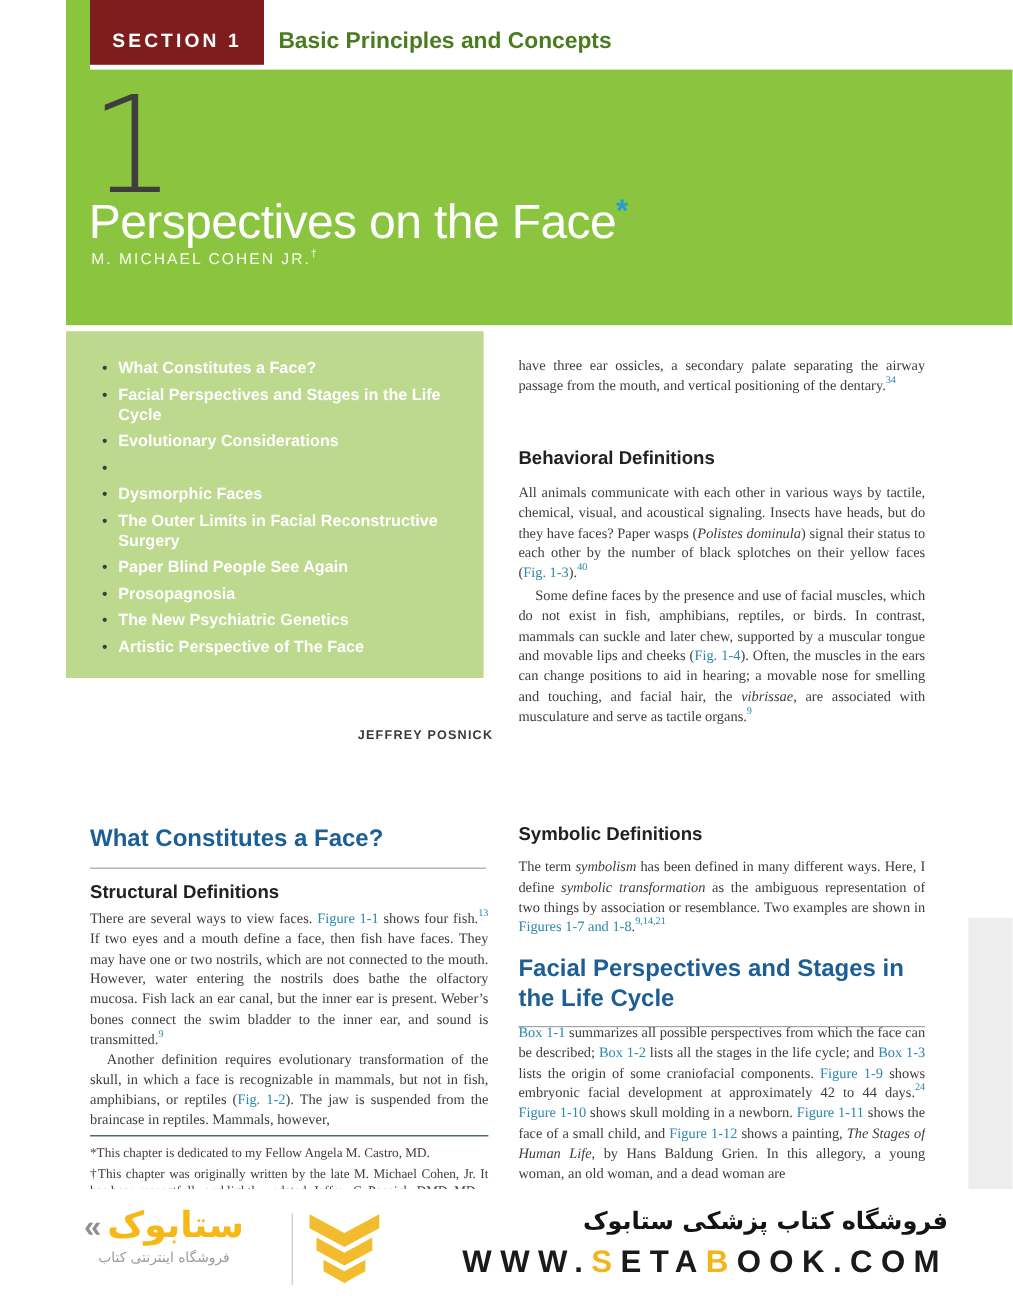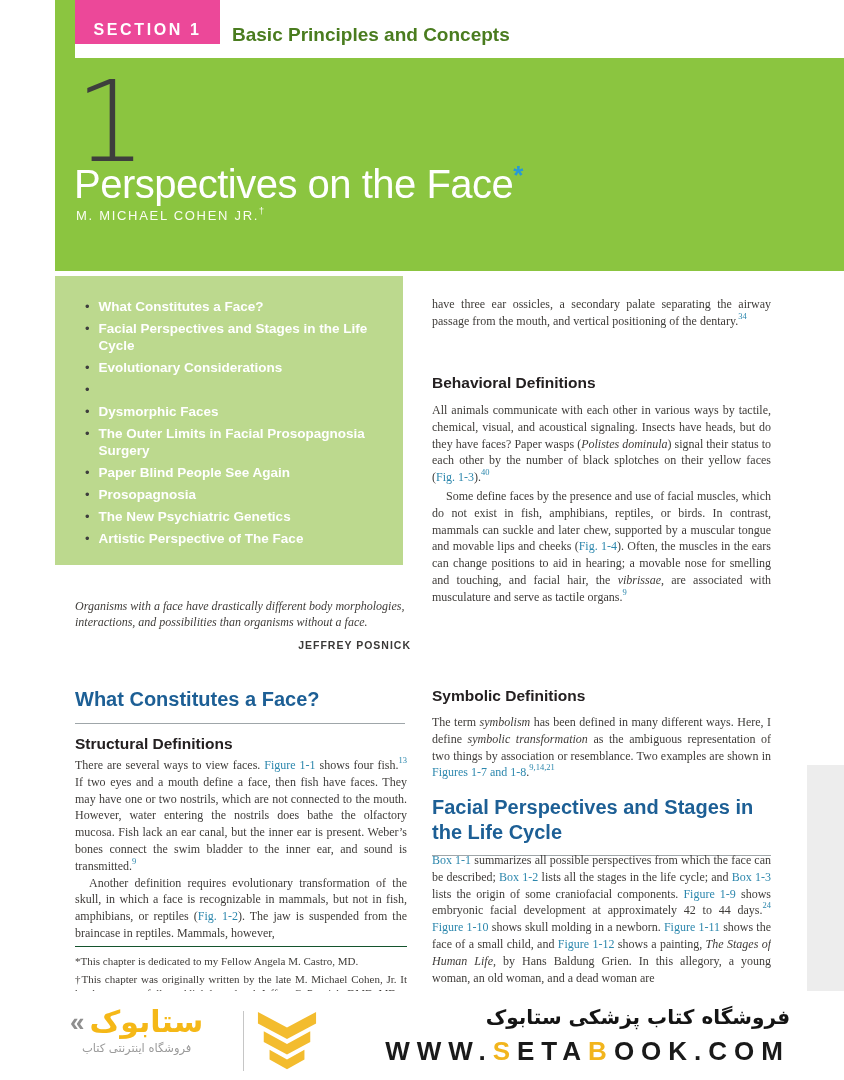--- a/index.html
+++ b/index.html
@@ -4,21 +4,21 @@
 <style>
   * { margin:0; padding:0; box-sizing:border-box; }
   html,body { background:#fff; }
   .page { position:relative; width:844px; height:1080px; background:#fff;
           font-family:"Liberation Sans", sans-serif; overflow:hidden; }
   .clip { position:absolute; left:0; top:0; width:844px; height:991px; overflow:hidden; }
   .abs { position:absolute; }
 
   
   .left-strip { left:55px; top:0; width:20px; height:59px; background:#8BC540; }
-  .section-box { left:75px; top:0; width:145px; height:44px; background:#ec4899;
+  .section-box { left:75px; top:0; width:145px; height:54px; background:#7f1d1d;
                  display:flex; align-items:center; justify-content:center; padding-top:16px; }
   .section-box span { color:#fff; font-weight:700; font-size:16px; letter-spacing:2.6px; }
   .section-title { left:232px; top:24px; color:#4A7C1F; font-weight:700; font-size:19px; }
   .band { left:55px; top:58px; width:789px; height:213px; background:#8BC540; }
   .chap-num { position:absolute; left:20px; top:8px; font-size:112px; font-weight:200;
               line-height:1; color:#3E3E3D; font-family:"DejaVu Sans", sans-serif; }
   .chap-title { position:absolute; left:19px; top:102px; font-size:40px; font-weight:400;
                 color:#fff; letter-spacing:-0.5px; }
   .run-ast { color:#2699D6; font-size:26px; vertical-align:14px; font-weight:700; }
   .chap-author { position:absolute; left:21px; top:148px; color:#FBFDF3; font-weight:400;
@@ -119,21 +119,21 @@
         </li>
           <li>
           <span class="toc-bullet">•</span>
         </li>
           <li>
           <span class="toc-bullet">•</span>
           <span class="toc-label">Dysmorphic Faces</span>
         </li>
           <li>
           <span class="toc-bullet">•</span>
-          <span class="toc-label">The Outer Limits in Facial Prosopagnosia Surgery</span>
+          <span class="toc-label">The Outer Limits in Facial Reconstructive Surgery</span>
         </li>
           <li>
           <span class="toc-bullet">•</span>
           <span class="toc-label">Paper Blind People See Again</span>
         </li>
           <li>
           <span class="toc-bullet">•</span>
           <span class="toc-label">Prosopagnosia</span>
         </li>
           <li>
@@ -141,21 +141,20 @@
           <span class="toc-label">The New Psychiatric Genetics</span>
         </li>
           <li>
           <span class="toc-bullet">•</span>
           <span class="toc-label">Artistic Perspective of The Face</span>
         </li>
         </ul>
     </div>
 
     <div class="abs quote-block">
-      <p class="serif quote-text">Organisms with a face have drastically different body morphologies, interactions, and possibilities than organisms without a face.</p>
       <p class="quote-attr">JEFFREY POSNICK</p>
     </div>
 
     <h2 class="abs h-blue lc-h1">What Constitutes a Face?</h2>
     <h3 class="abs h-sub lc-h2">Structural Definitions</h3>
 
     <div class="abs lc-paras serif">
       <p class="body-par"><span>There are several ways to view faces. </span><span class="run-l">Figure 1-1</span><span> shows four fish.</span><sup class="run-sup">13</sup><span> If two eyes and a mouth define a face, then fish have faces. They may have one or two nostrils, which are not connected to the mouth. However, water entering the nostrils does bathe the olfactory mucosa. Fish lack an ear canal, but the inner ear is present. Weber’s bones connect the swim bladder to the inner ear, and sound is transmitted.</span><sup class="run-sup">9</sup></p>
       <p class="body-par indent"><span>Another definition requires evolutionary transformation of the skull, in which a face is recognizable in mammals, but not in fish, amphibians, or reptiles (</span><span class="run-l">Fig. 1-2</span><span>). The jaw is suspended from the braincase in reptiles. Mammals, however,</span></p>
     </div>

